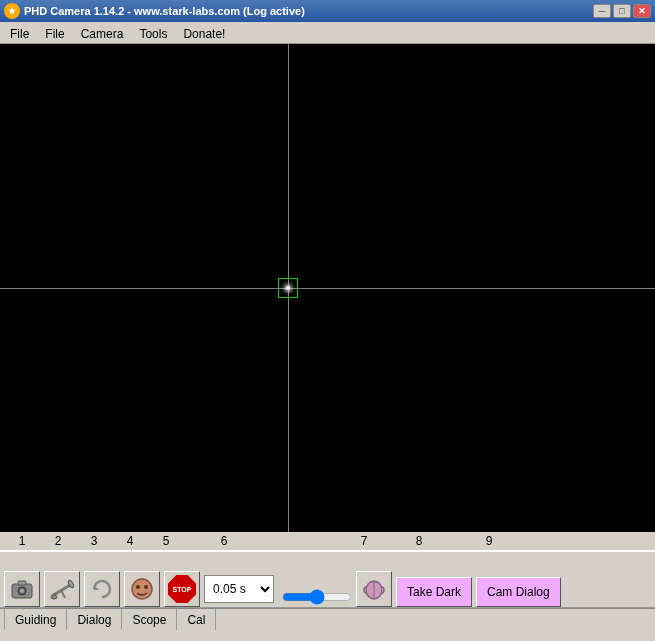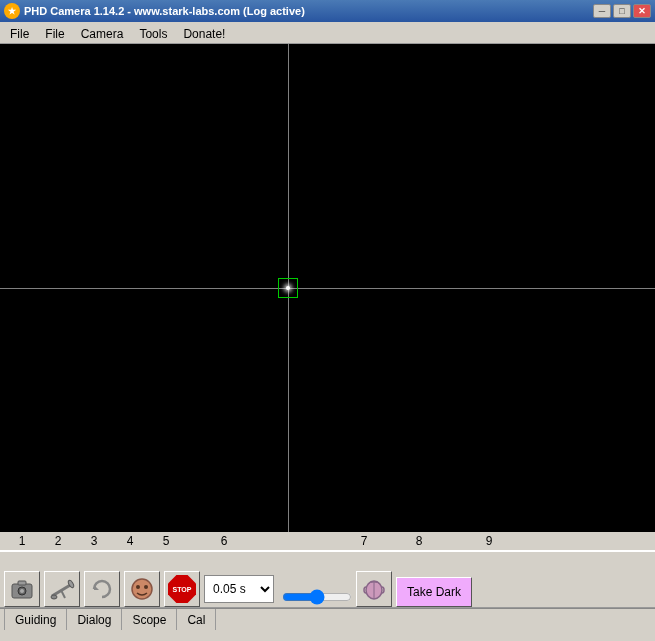--- a/index.html
+++ b/index.html
@@ -348,20 +348,21 @@
       <line x1="13" y1="5" x2="13" y2="23" stroke="#886688" stroke-width="1"></line>
       <path d="M5 11 Q3 11 3 14 Q3 17 5 17" fill="none" stroke="#886688" stroke-width="1.5"></path>
       <path d="M21 11 Q23 11 23 14 Q23 17 21 17" fill="none" stroke="#886688" stroke-width="1.5"></path>
       <path d="M7 8 Q9 6 13 6" fill="none" stroke="#886688" stroke-width="1"></path>
       <path d="M19 8 Q17 6 13 6" fill="none" stroke="#886688" stroke-width="1"></path>
     </svg>
   </div>
 
   <button class="action-btn">Take Dark</button>
 
+  <button class="action-btn">Cam Dialog</button>
 </div>
 
 <div id="status-bar">
   <span class="status-segment">Guiding</span>
   <span class="status-segment">Dialog</span>
   <span class="status-segment">Scope</span>
   <span class="status-segment">Cal</span>
 </div>
 
 </body></html>

